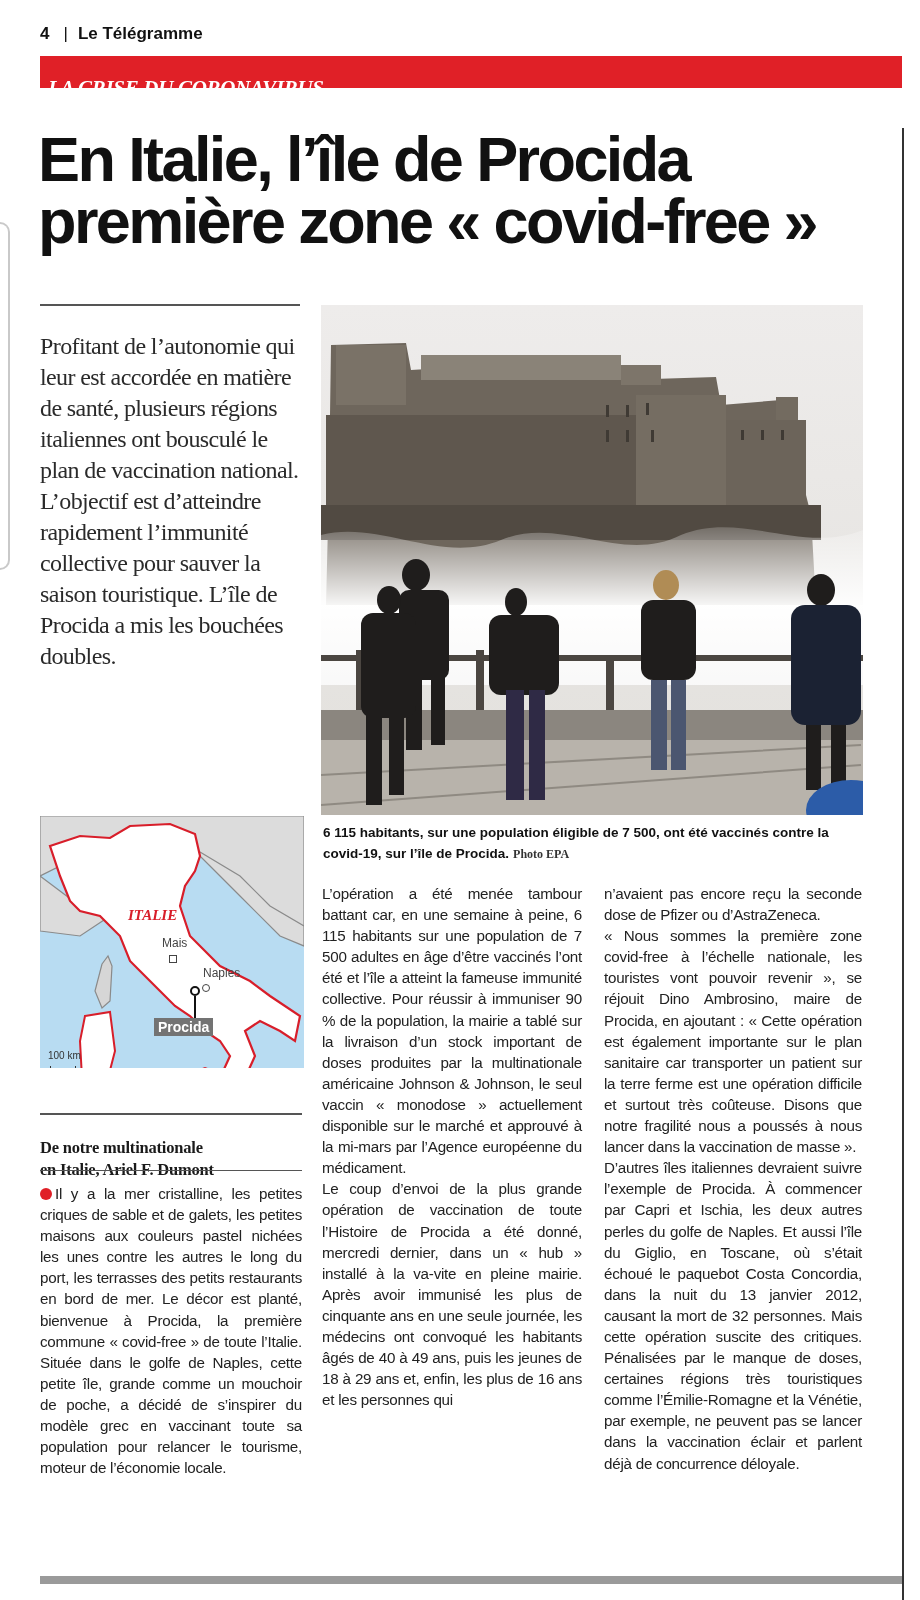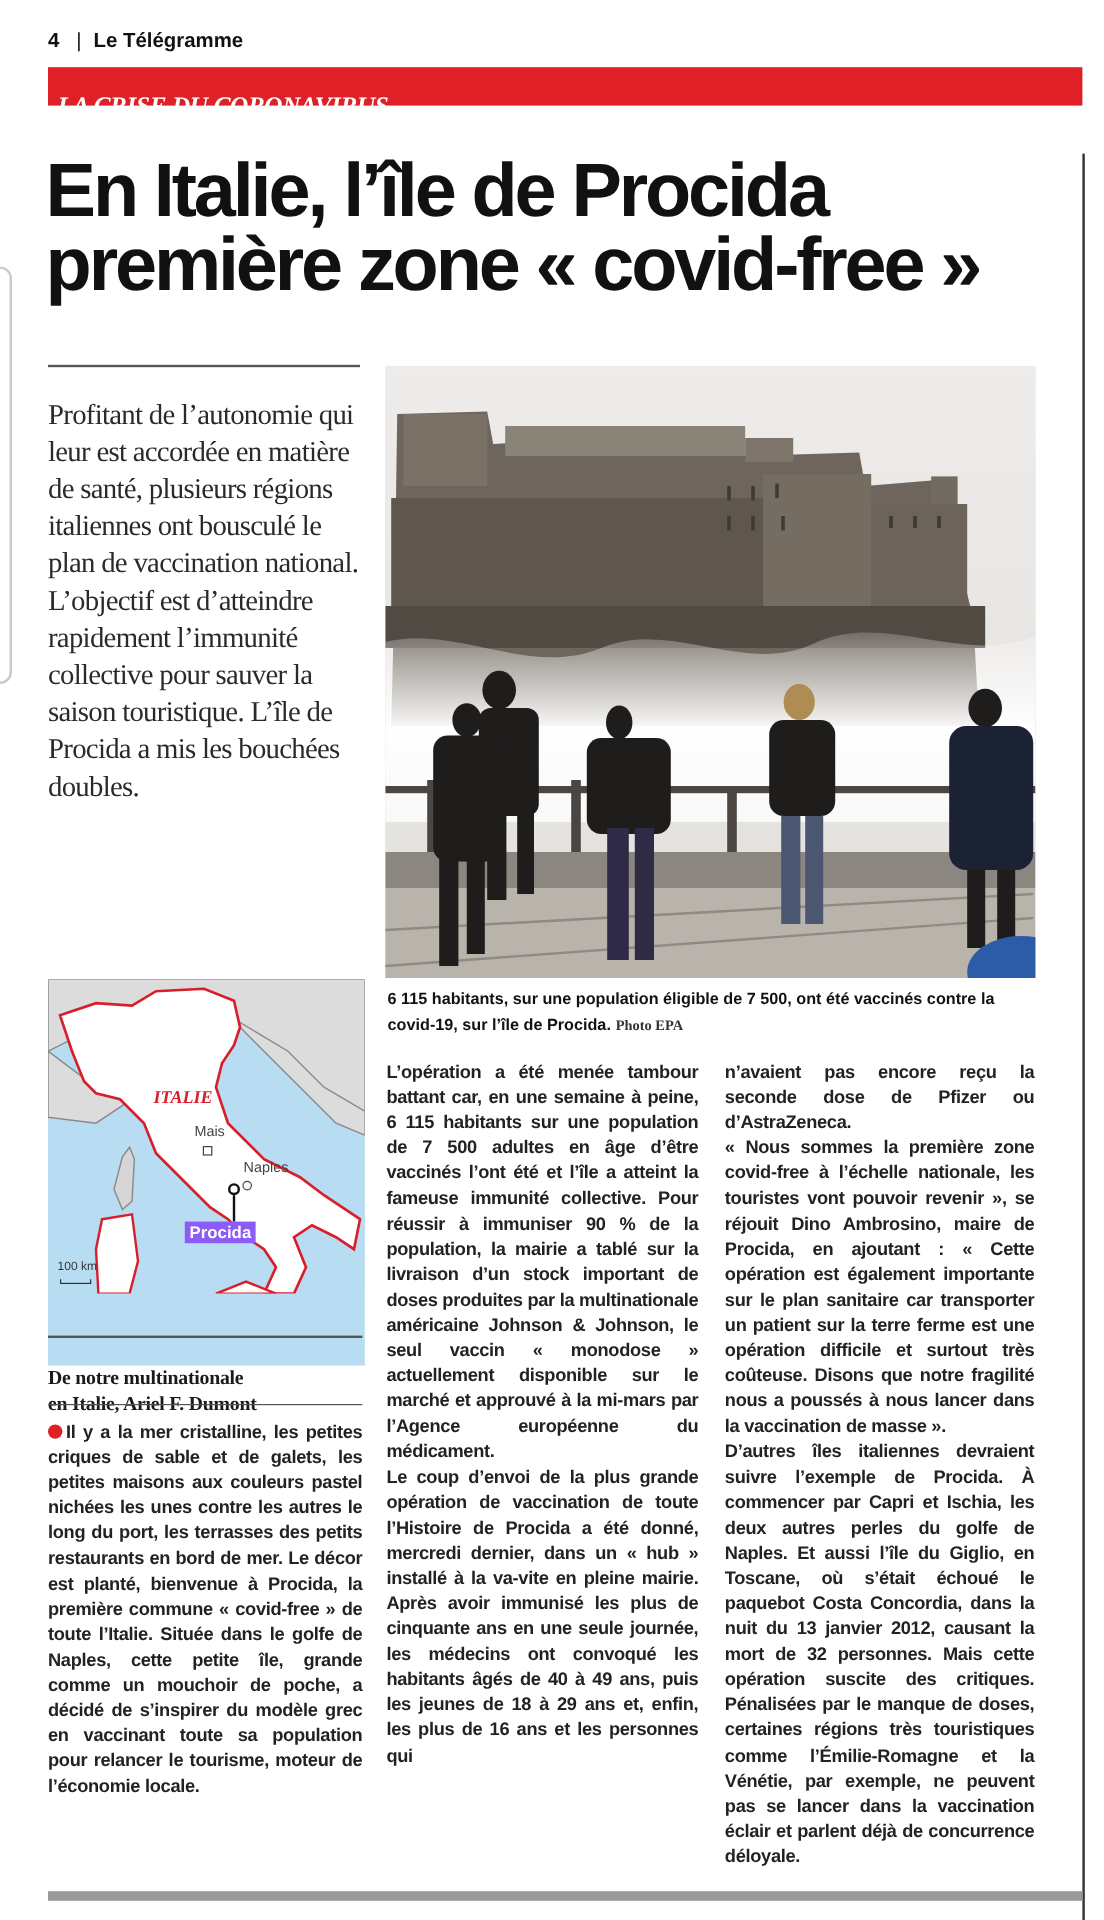--- a/index.html
+++ b/index.html
@@ -20,28 +20,28 @@
 
   .headline { position:absolute; left:38px; top:128px; width:860px; font-size:63px; font-weight:bold; line-height:62px; letter-spacing:-2.6px; color:#111; }
 
   .chapo-rule { position:absolute; left:40px; top:304px; width:260px; height:2px; background:#555; }
   .chapo { position:absolute; left:40px; top:314px; width:270px; font-size:24px; line-height:31px; color:#2a2a2a; letter-spacing:-0.6px; }
 
   .photo { position:absolute; left:321px; top:305px; width:542px; height:510px; overflow:hidden; background:#e8e6e2; }
   .caption { position:absolute; left:323px; top:822px; width:545px; font-size:13.5px; line-height:21px; font-weight:bold; color:#111; }
   .caption .credit { font-family:"Liberation Serif", serif; font-weight:bold; font-size:12px; color:#333; margin-left:4px; }
 
-  .map { position:absolute; left:40px; top:816px; width:264px; height:322px; overflow:hidden; background:#b8dcf2; }
+  .map { position:absolute; left:40px; top:816px; width:264px; height:252px; overflow:hidden; background:#b8dcf2; }
 
   .byline-top { position:absolute; left:40px; top:1113px; width:262px; height:2px; background:#555; }
   .byline { position:absolute; left:40px; top:1120px; width:262px; font-size:16.5px; line-height:22px; font-weight:bold; color:#1a1a1a; letter-spacing:-0.2px; }
   .byline-bot { position:absolute; left:40px; top:1170px; width:262px; height:1px; background:#555; }
 
   .col { position:absolute; font-size:15.2px; line-height:21.1px; color:#222; text-align:justify; letter-spacing:-0.25px; }
-  .col p { margin:0;font-weight:bold; }
+  .col p { margin:0; }
   .col1 { left:40px; top:1183px; width:262px; }
   .col2 { left:322px; top:883px; width:260px; }
   .col3 { left:604px; top:883px; width:258px; }
   .dot { display:inline-block; width:12px; height:12px; border-radius:50%; background:#e02027; margin-right:3px; vertical-align:-1px; }
   .subhead { font-family:"Liberation Serif", serif; font-weight:bold; font-style:italic; font-size:16.5px; line-height:21px; margin-top:21px !important; color:#111; }
 
   .bottom-bar { position:absolute; left:40px; top:1576px; width:862px; height:8px; background:#9a9a9a; }
 </style>
 </head>
 <body>
@@ -163,21 +163,21 @@
 
     <path d="M140,262 L165,252 L190,262 Z" fill="#ffffff" stroke="#d81e2a" stroke-width="2"></path>
   </svg>
   <span style="position:absolute;left:88px;top:91px;font-family:'Liberation Serif',serif;font-style:italic;font-weight:bold;font-size:15px;color:#d81e2a;">ITALIE</span>
   <span class="sans" style="position:absolute;left:122px;top:120px;font-size:12px;color:#444;">Mais</span>
   <span style="position:absolute;left:129px;top:139px;width:6px;height:6px;border:1px solid #444;background:#fff;"></span>
   <span class="sans" style="position:absolute;left:163px;top:150px;font-size:12px;color:#444;">Naples</span>
   <span style="position:absolute;left:162px;top:168px;width:6px;height:6px;border:1px solid #444;border-radius:50%;background:#fff;"></span>
   <span style="position:absolute;left:150px;top:170px;width:6px;height:6px;border:2.5px solid #111;border-radius:50%;background:#fff;"></span>
   <span style="position:absolute;left:154px;top:180px;width:1.5px;height:22px;background:#111;"></span>
-  <span class="sans" style="position:absolute;left:114px;top:202px;padding:1px 4px;background:#8b5cf6;color:#fff;font-size:14px;font-weight:bold;">Procida</span>
+  <span class="sans" style="position:absolute;left:114px;top:202px;padding:1px 4px;background:#737373;color:#fff;font-size:14px;font-weight:bold;">Procida</span>
   <span class="sans" style="position:absolute;left:8px;top:234px;font-size:10px;color:#333;">100 km</span>
   <span style="position:absolute;left:10px;top:250px;width:24px;height:3px;border:1px solid #333;border-top:none;"></span>
 </div>
 
 <div class="byline-top"></div>
 <div class="byline serif">
   <div>De notre multinationale</div>
   <div>en Italie, Ariel F. Dumont</div>
 </div>
 <div class="byline-bot"></div>

